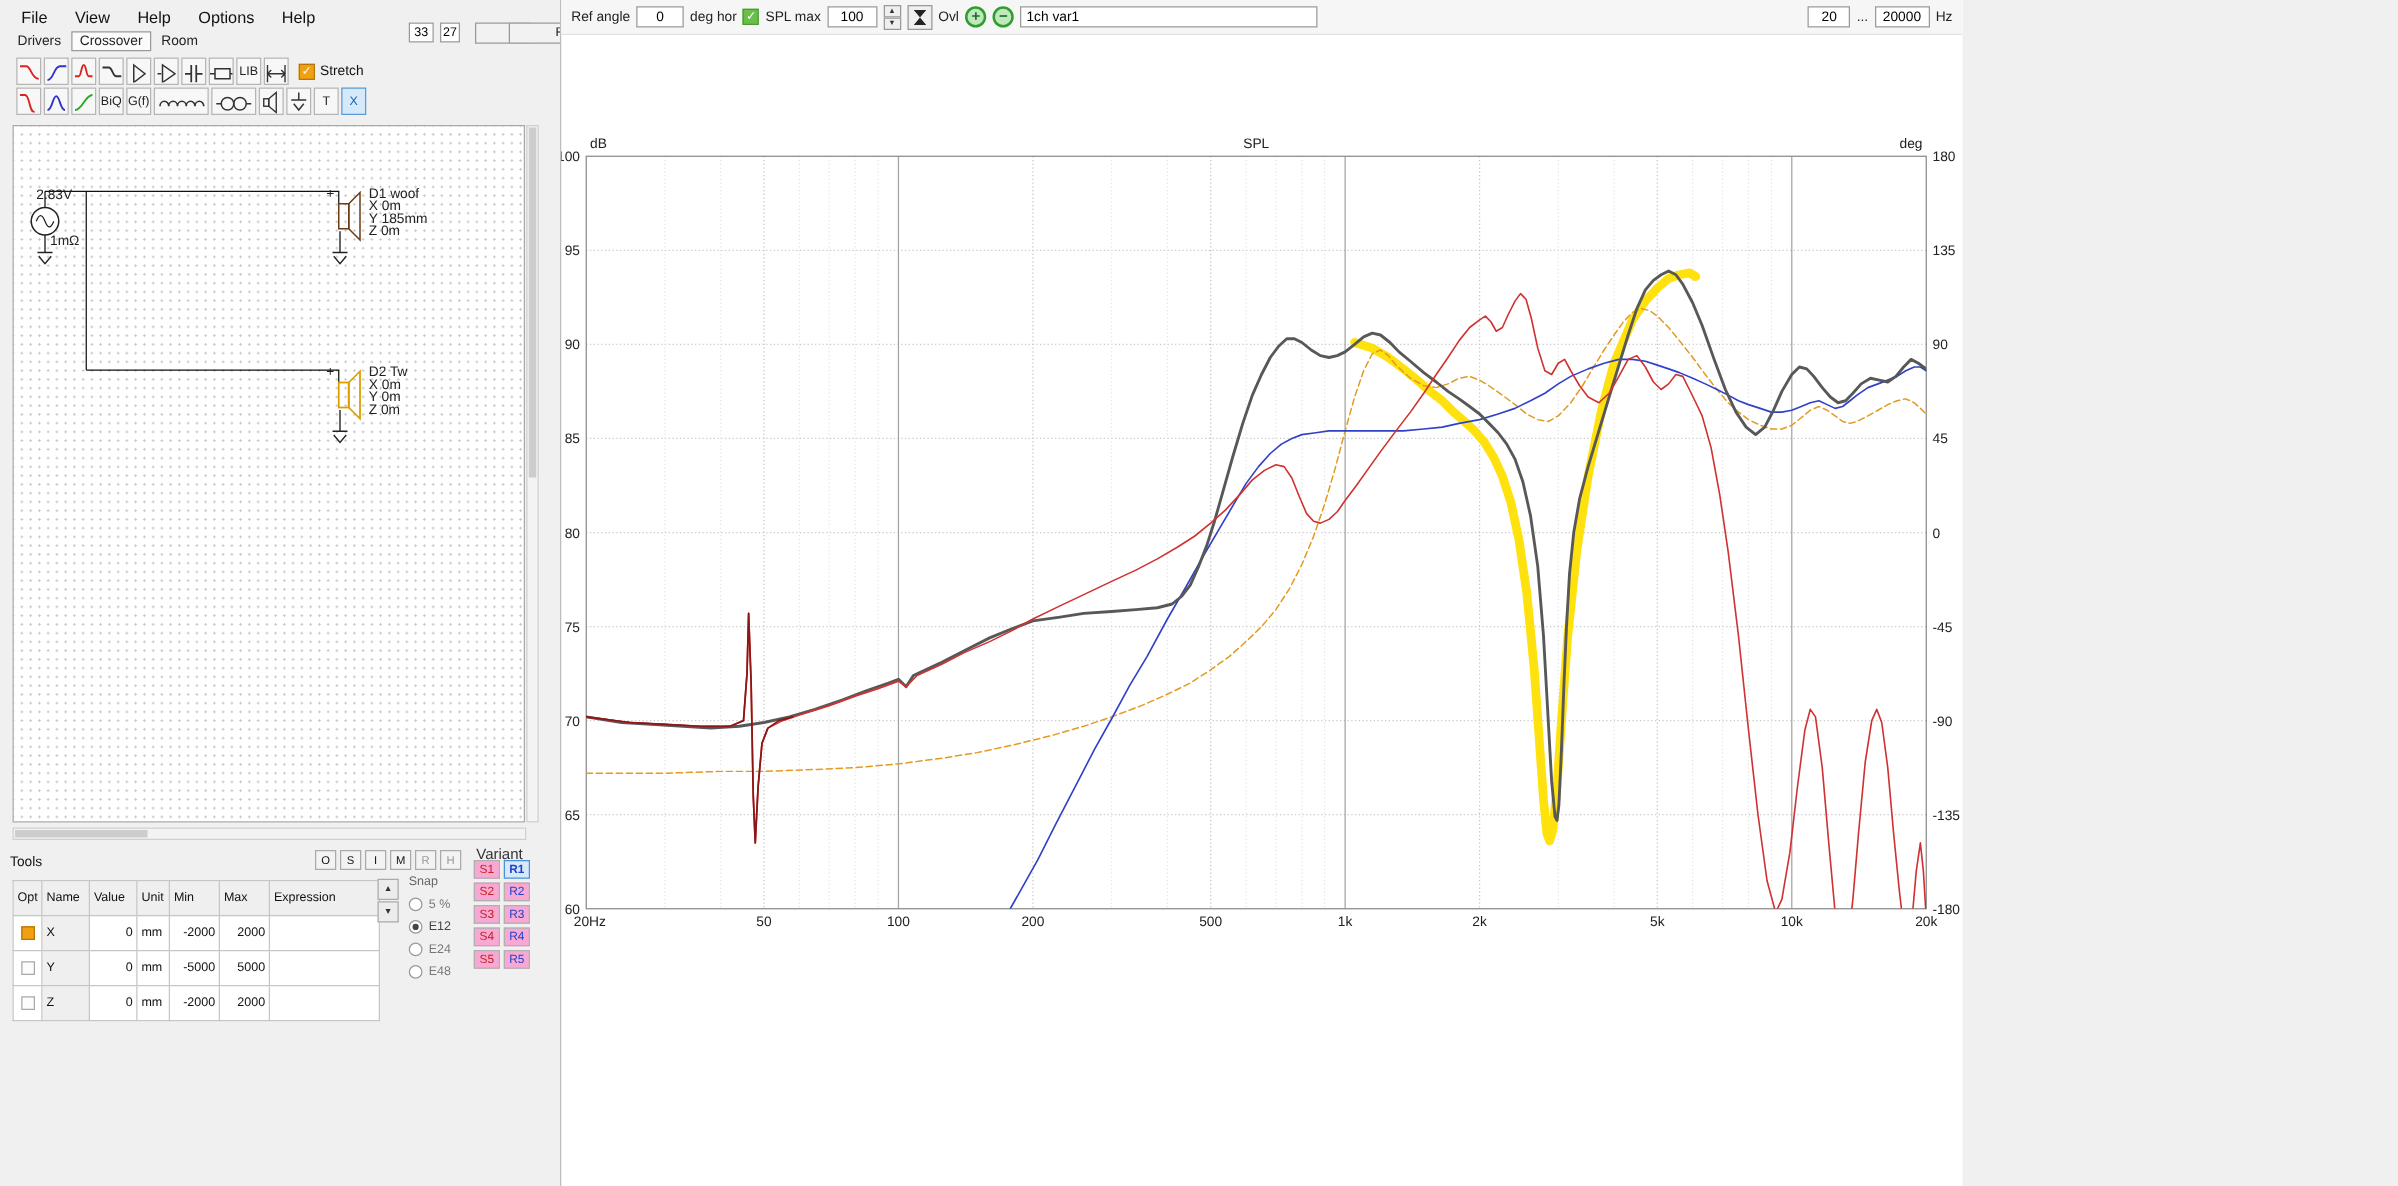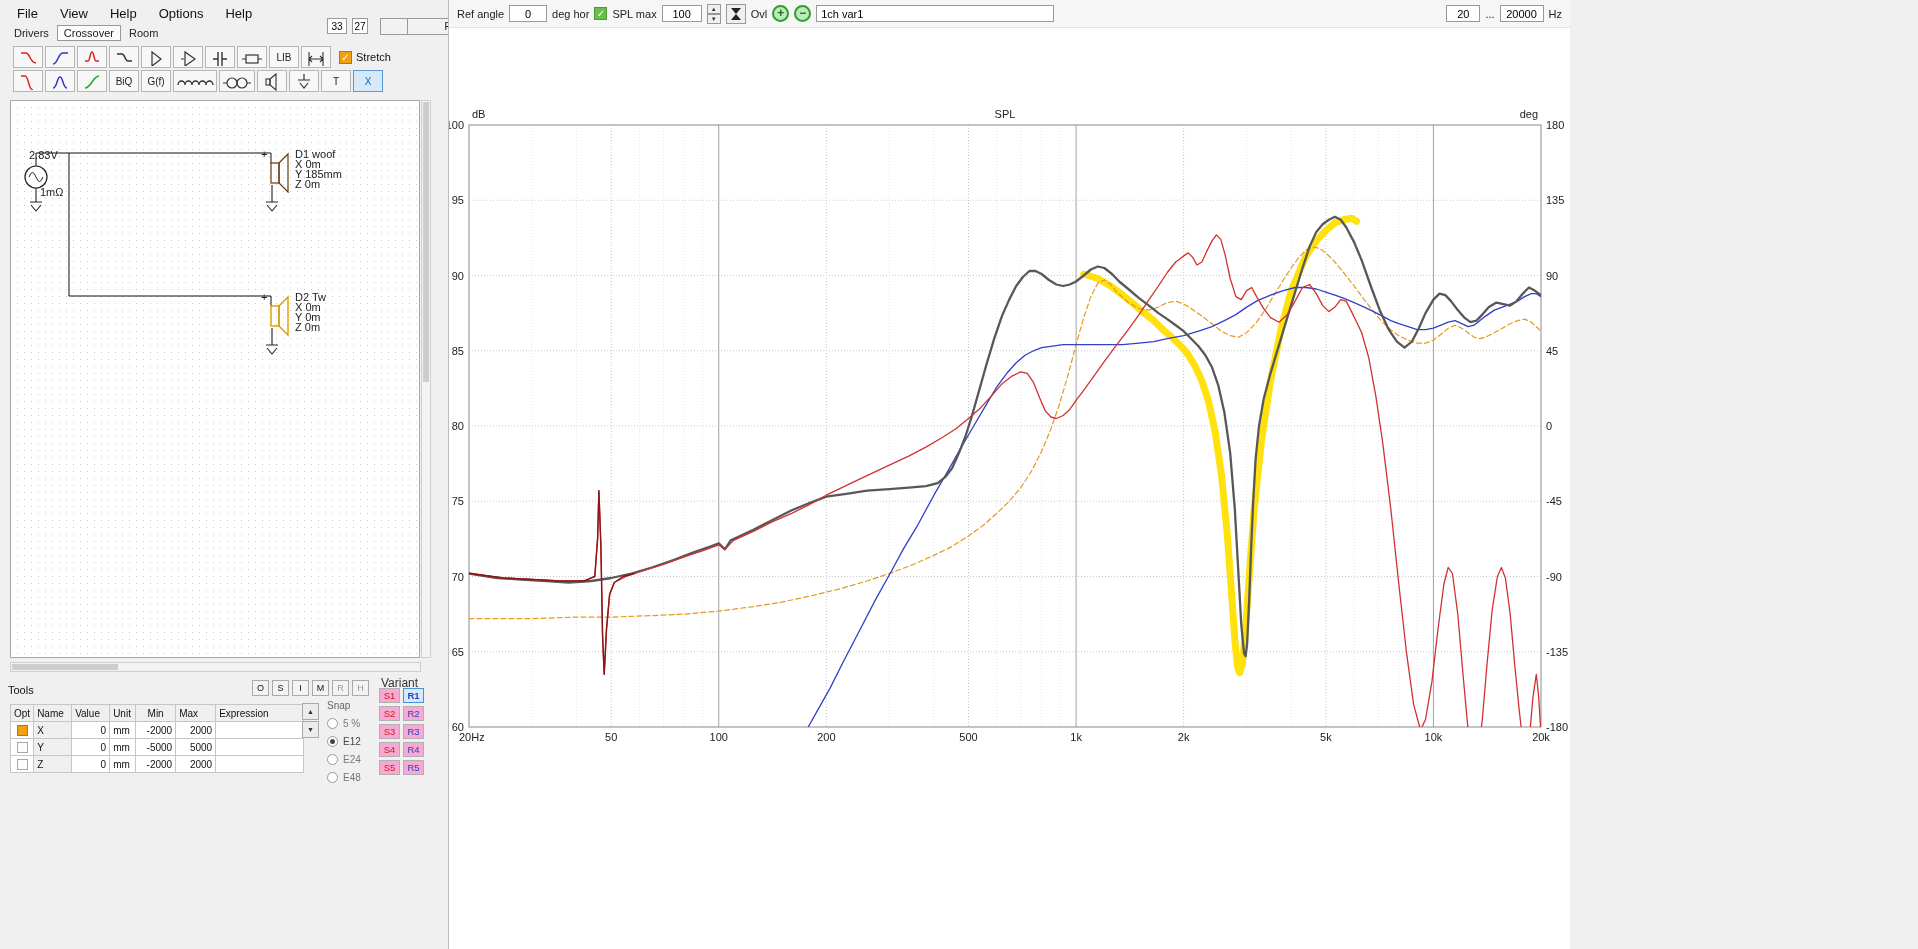--- a/index.html
+++ b/index.html
@@ -11,21 +11,21 @@
 .menubar { position:absolute; left:6px; top:2px; display:flex; }
 .menu-item { font-size:13px; padding:4px 11px; cursor:default; }
 .tabs { position:absolute; left:8px; top:25px; display:flex; gap:2px; }
 .tab { font-size:11px; padding:2px 6px; color:#222; }
 .tab.active { background:#fbfbfb; border:1px solid #999; padding:1px 6px; }
 .small-input { position:absolute; height:16px; font-size:10px; text-align:center;
   border:1px solid #999; background:#fff; font-family:inherit; }
 .small-btn { position:absolute; height:17px; font-size:10px; border:1px solid #999;
   background:#f2f2f2; display:flex; align-items:center; justify-content:center; cursor:default;padding-left:42px; }
 .toolbar-row { position:absolute; left:13px; display:flex; gap:2px; }
-.tbtn { width:30px; height:22px; border:1px solid #b5b5b5; background:#f7f7f7;
+.tbtn { width:20px; height:22px; border:1px solid #b5b5b5; background:#f7f7f7;
   display:flex; align-items:center; justify-content:center; font-size:10px; color:#222; cursor:default; }
 .tbtn.wide { width:44px; } .tbtn.med { width:36px; }
 .tbtn.active { background:#d6e9fb; border-color:#5b9bd5; color:#1a66b0; }
 .stretch-box { display:flex; align-items:center; gap:4px; margin-left:6px; font-size:11px; }
 .cb-orange { width:13px; height:13px; background:#f0a010; border:1px solid #b57708;
   color:#fff; font-size:10px; line-height:11px; text-align:center; }
 .schem { position:absolute; left:10px; top:100px; width:410px; height:558px; background:#fff;
   border:1px solid #a8a8a8;
   background-image:radial-gradient(circle,#c9c9c9 0.8px,transparent 1px);
   background-size:7px 7px; background-position:3px 3px;padding-left:28px; }
@@ -49,21 +49,21 @@
 .variant-label { position:absolute; left:381px; top:676px; font-size:12px; color:#333; }
 .variant-grid { position:absolute; left:379px; top:688px; display:grid;
   grid-template-columns:21px 21px; gap:3px; }
 .vbtn { width:21px; height:15px; font-size:9.5px; display:flex; align-items:center;
   justify-content:center; border:1px solid #b0b0b0; background:#f9a8d4; }
 .vbtn.s { color:#c22222; } .vbtn.r { color:#2244cc; }
 .vbtn.active { background:#d6e9fb; border-color:#4a90d9; font-weight:bold; }
 
 .param-table { position:absolute; left:10px; top:704px; border-collapse:collapse;
   font-size:10px; background:#fff; }
-.param-table th,.param-table td { border:1px solid #c6c6c6; padding:1px 3px; height:17px; }
+.param-table th,.param-table td { border:1px solid #c6c6c6; padding:1px 3px; height:28px; }
 .param-table th { background:#efefef; font-weight:normal; text-align:left; }
 .param-table td.namecell { background:#efefef; }
 .param-table td.num { text-align:right; }
 .param-table td.optcell { text-align:center; }
 .optbox { width:11px; height:11px; margin:0 auto; border:1px solid #a8a8a8; background:#fcfcfc; }
 .optbox.on { background:#f0a010; border-color:#b57708; }
 .updown-btn { position:absolute; left:302px; width:17px; height:17px; border:1px solid #aaa;
   background:#ececec; font-size:7px; display:flex; align-items:center; justify-content:center; color:#333; }
 .snap { position:absolute; left:327px; top:700px; font-size:10px; color:#777; }
 .snap-title { margin-bottom:3px; color:#666; }
@@ -285,21 +285,21 @@
       <div class="vbtn r">R5</div>
     </div>
 
   <table class="param-table">
     <thead>
         <tr>
           <th style="width: 20px;">Opt</th>
           <th style="width: 38px;">Name</th>
           <th style="width: 38px;">Value</th>
           <th style="width: 26px;">Unit</th>
-          <th style="width: 40px; text-align: center;">Min</th>
+          <th style="width: 40px;">Min</th>
           <th style="width: 40px;">Max</th>
           <th style="width: 88px;">Expression</th>
         </tr>
       </thead>
     <tbody>
         <tr>
           <td class="optcell">
             <div class="optbox on"></div>
           </td>
           <td class="namecell">X</td>

